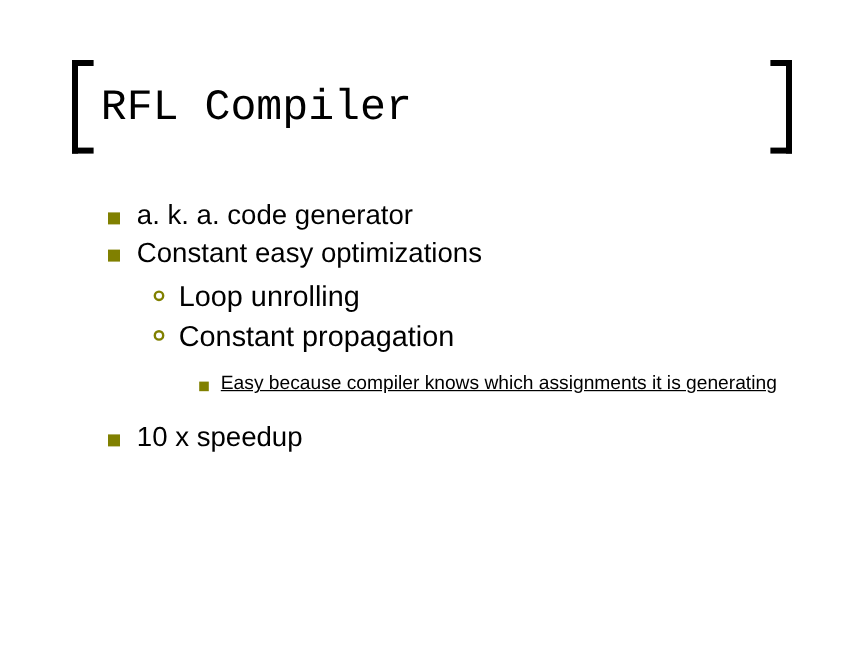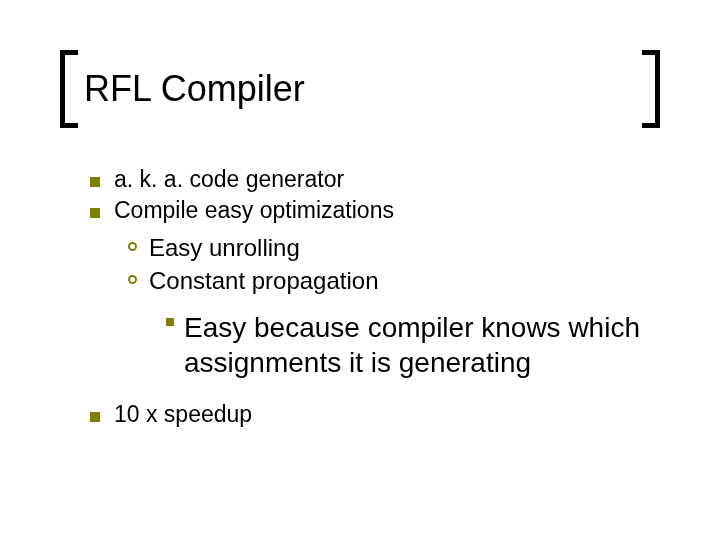--- a/index.html
+++ b/index.html
@@ -45,20 +45,21 @@
     border-right: 5px solid #000;
     border-top: 5px solid #000;
     border-bottom: 5px solid #000;
     box-sizing: border-box;
   }
   .title-text {
     flex: 1 1 auto;
     font-size: 36px;
     font-weight: 400;
     padding-left: 6px;
+    font-family: Liberation Mono, monospace;
   }
 
   
   .body {
     position: absolute;
     top: 165px;
     left: 90px;
     right: 60px;
   }
 
@@ -71,26 +72,27 @@
   }
   .lvl2 {
     font-size: 24px;
     line-height: 1.3;
     margin-left: 38px;
     margin-bottom: 2px;
     display: flex;
     align-items: flex-start;
   }
   .lvl3 {
-    font-size: 28px;
+    font-size: 16px;
     line-height: 1.25;
     margin-left: 76px;
     margin-bottom: 2px;
     display: flex;
     align-items: flex-start;
+    text-decoration: underline;
   }
 
   .bullet-sq {
     flex: 0 0 auto;
     width: 10px;
     height: 10px;
     background: #808000; 
     margin-top: 12px;
     margin-right: 14px;
   }
@@ -129,26 +131,26 @@
   </div>
 
   <div class="body">
 
     <div class="lvl1">
       <div class="bullet-sq"></div>
       <div class="txt">a. k. a. code generator</div>
     </div>
     <div class="lvl1">
       <div class="bullet-sq"></div>
-      <div class="txt">Compile easy optimizations</div>
+      <div class="txt">Constant easy optimizations</div>
     </div>
 
     <div class="lvl2 gap-top">
       <div class="bullet-circ"></div>
-      <div class="txt">Easy unrolling</div>
+      <div class="txt">Loop unrolling</div>
     </div>
     <div class="lvl2">
       <div class="bullet-circ"></div>
       <div class="txt">Constant propagation</div>
     </div>
 
     <div class="lvl3 gap-mid">
       <div class="bullet-sq"></div>
       <div class="txt">Easy because compiler knows which assignments it is generating</div>
     </div>

